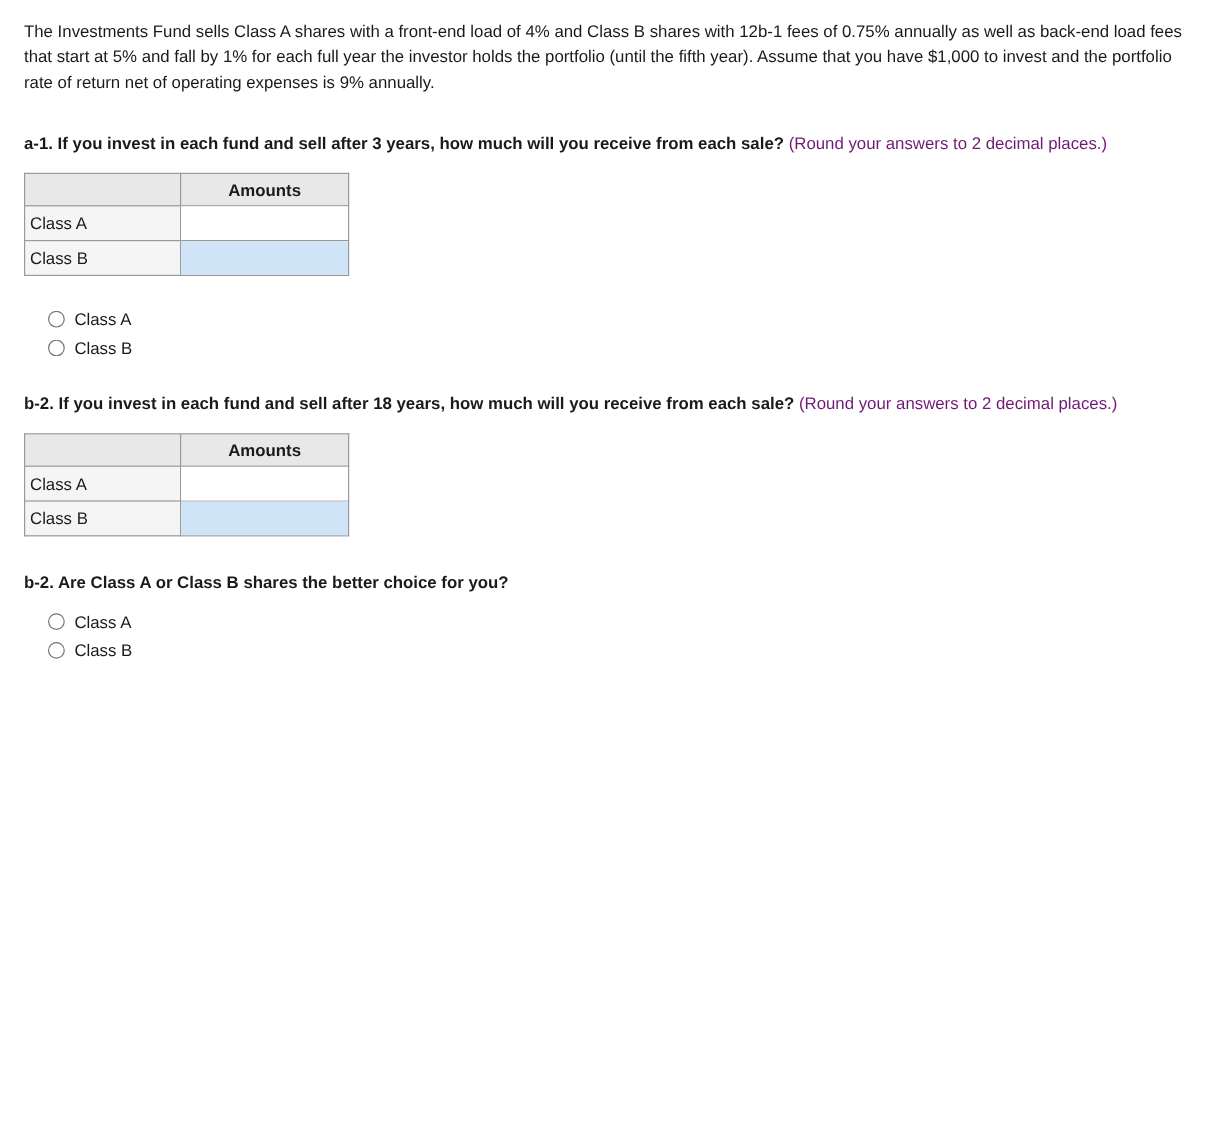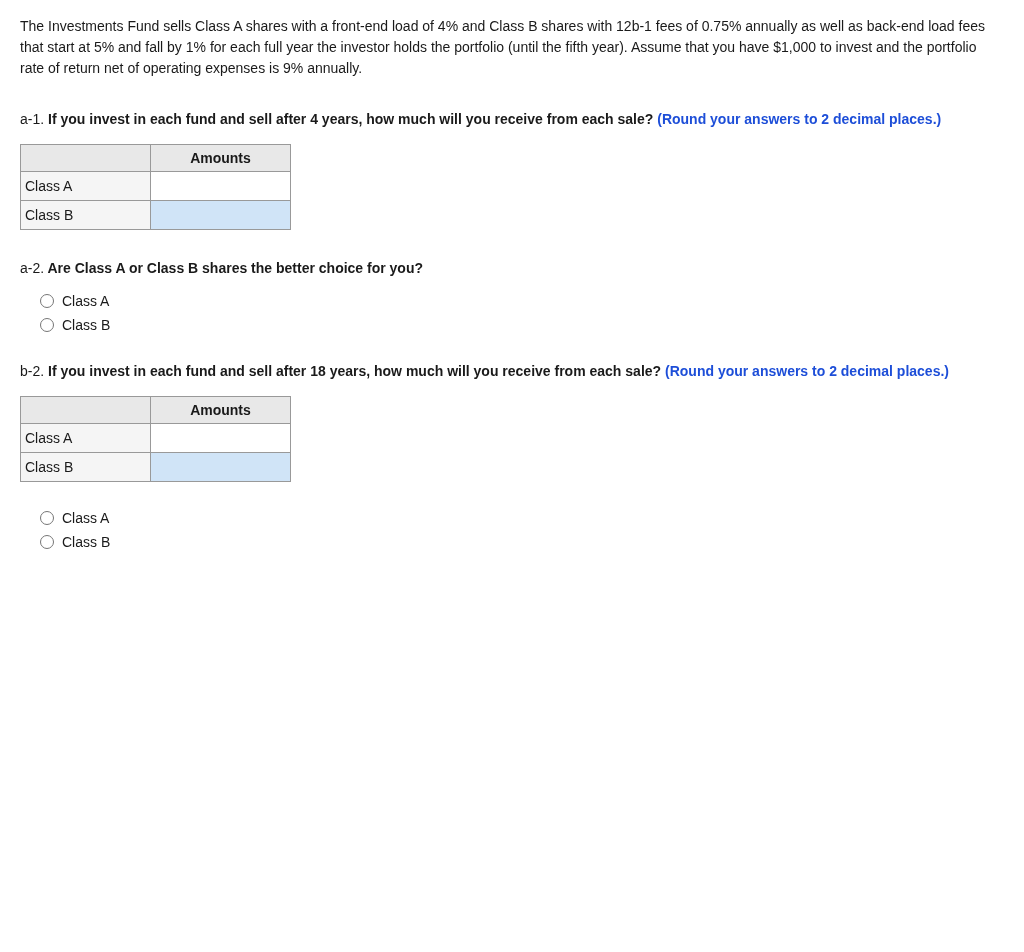--- a/index.html
+++ b/index.html
@@ -26,22 +26,22 @@
       margin-bottom: 28px;
     }
 
     .question-label {
       font-weight: bold;
       margin-bottom: 14px;
       line-height: 1.5;
     }
 
     .question-label .highlight {
-      color: #1d4ed8;
-      font-weight: bold;
+      color: #701a75;
+      font-weight: normal;
     }
 
     .data-table {
       border-collapse: collapse;
       margin-bottom: 10px;
       min-width: 270px;
     }
 
     .data-table th {
       background-color: #e8e8e8;
@@ -98,32 +98,32 @@
     }
 
     .radio-option input[type="radio"] {
       width: 14px;
       height: 14px;
       cursor: pointer;
       accent-color: #333;
     }
 
     .bold-label {
-      font-weight: normal;
+      font-weight: bold;
     }
   </style>
 </head>
 <body>
 
 <p class="intro-text">The Investments Fund sells Class A shares with a front-end load of 4% and Class B shares with 12b-1 fees of 0.75% annually as well as back-end load fees that start at 5% and fall by 1% for each full year the investor holds the portfolio (until the fifth year). Assume that you have $1,000 to invest and the portfolio rate of return net of operating expenses is 9% annually.</p>
 
 <div class="question-block">
   <div class="question-label">
     <span class="bold-label">a-1.</span>
-    <span> </span><span>If you invest in each fund and sell after 4 years, how much will you receive from each sale?</span>
+    <span> </span><span>If you invest in each fund and sell after 3 years, how much will you receive from each sale?</span>
     <span class="highlight"> </span><span class="highlight">(Round your answers to 2 decimal places.)</span>
   </div>
 
   <table class="data-table">
     <thead>
       <tr>
         <th></th>
         <th>Amounts</th>
       </tr>
     </thead>
@@ -138,24 +138,20 @@
         <td class="row-label">Class B</td>
         <td class="input-cell">
           <input type="text" placeholder="" style="background-color: rgb(208, 228, 247);">
         </td>
       </tr>
     </tbody>
   </table>
 </div>
 
 <div class="question-block">
-  <div class="question-label">
-    <span class="bold-label">a-2.</span>
-    <span> </span><span>Are Class A or Class B shares the better choice for you?</span>
-  </div>
 
   <div class="radio-group">
     <div class="radio-option">
       <input type="radio" name="a2-choice" value="Class A" style="">
       <label>Class A</label>
     </div>
     <div class="radio-option">
       <input type="radio" name="a2-choice" value="Class B" style="">
       <label>Class B</label>
     </div>
@@ -187,20 +183,24 @@
         <td class="row-label">Class B</td>
         <td class="input-cell">
           <input type="text" placeholder="" style="background-color: rgb(208, 228, 247);">
         </td>
       </tr>
     </tbody>
   </table>
 </div>
 
 <div class="question-block">
+  <div class="question-label">
+    <span class="bold-label">b-2.</span>
+    <span> </span><span>Are Class A or Class B shares the better choice for you?</span>
+  </div>
 
   <div class="radio-group">
     <div class="radio-option">
       <input type="radio" name="b2-choice" value="Class A" style="">
       <label>Class A</label>
     </div>
     <div class="radio-option">
       <input type="radio" name="b2-choice" value="Class B" style="">
       <label>Class B</label>
     </div>

